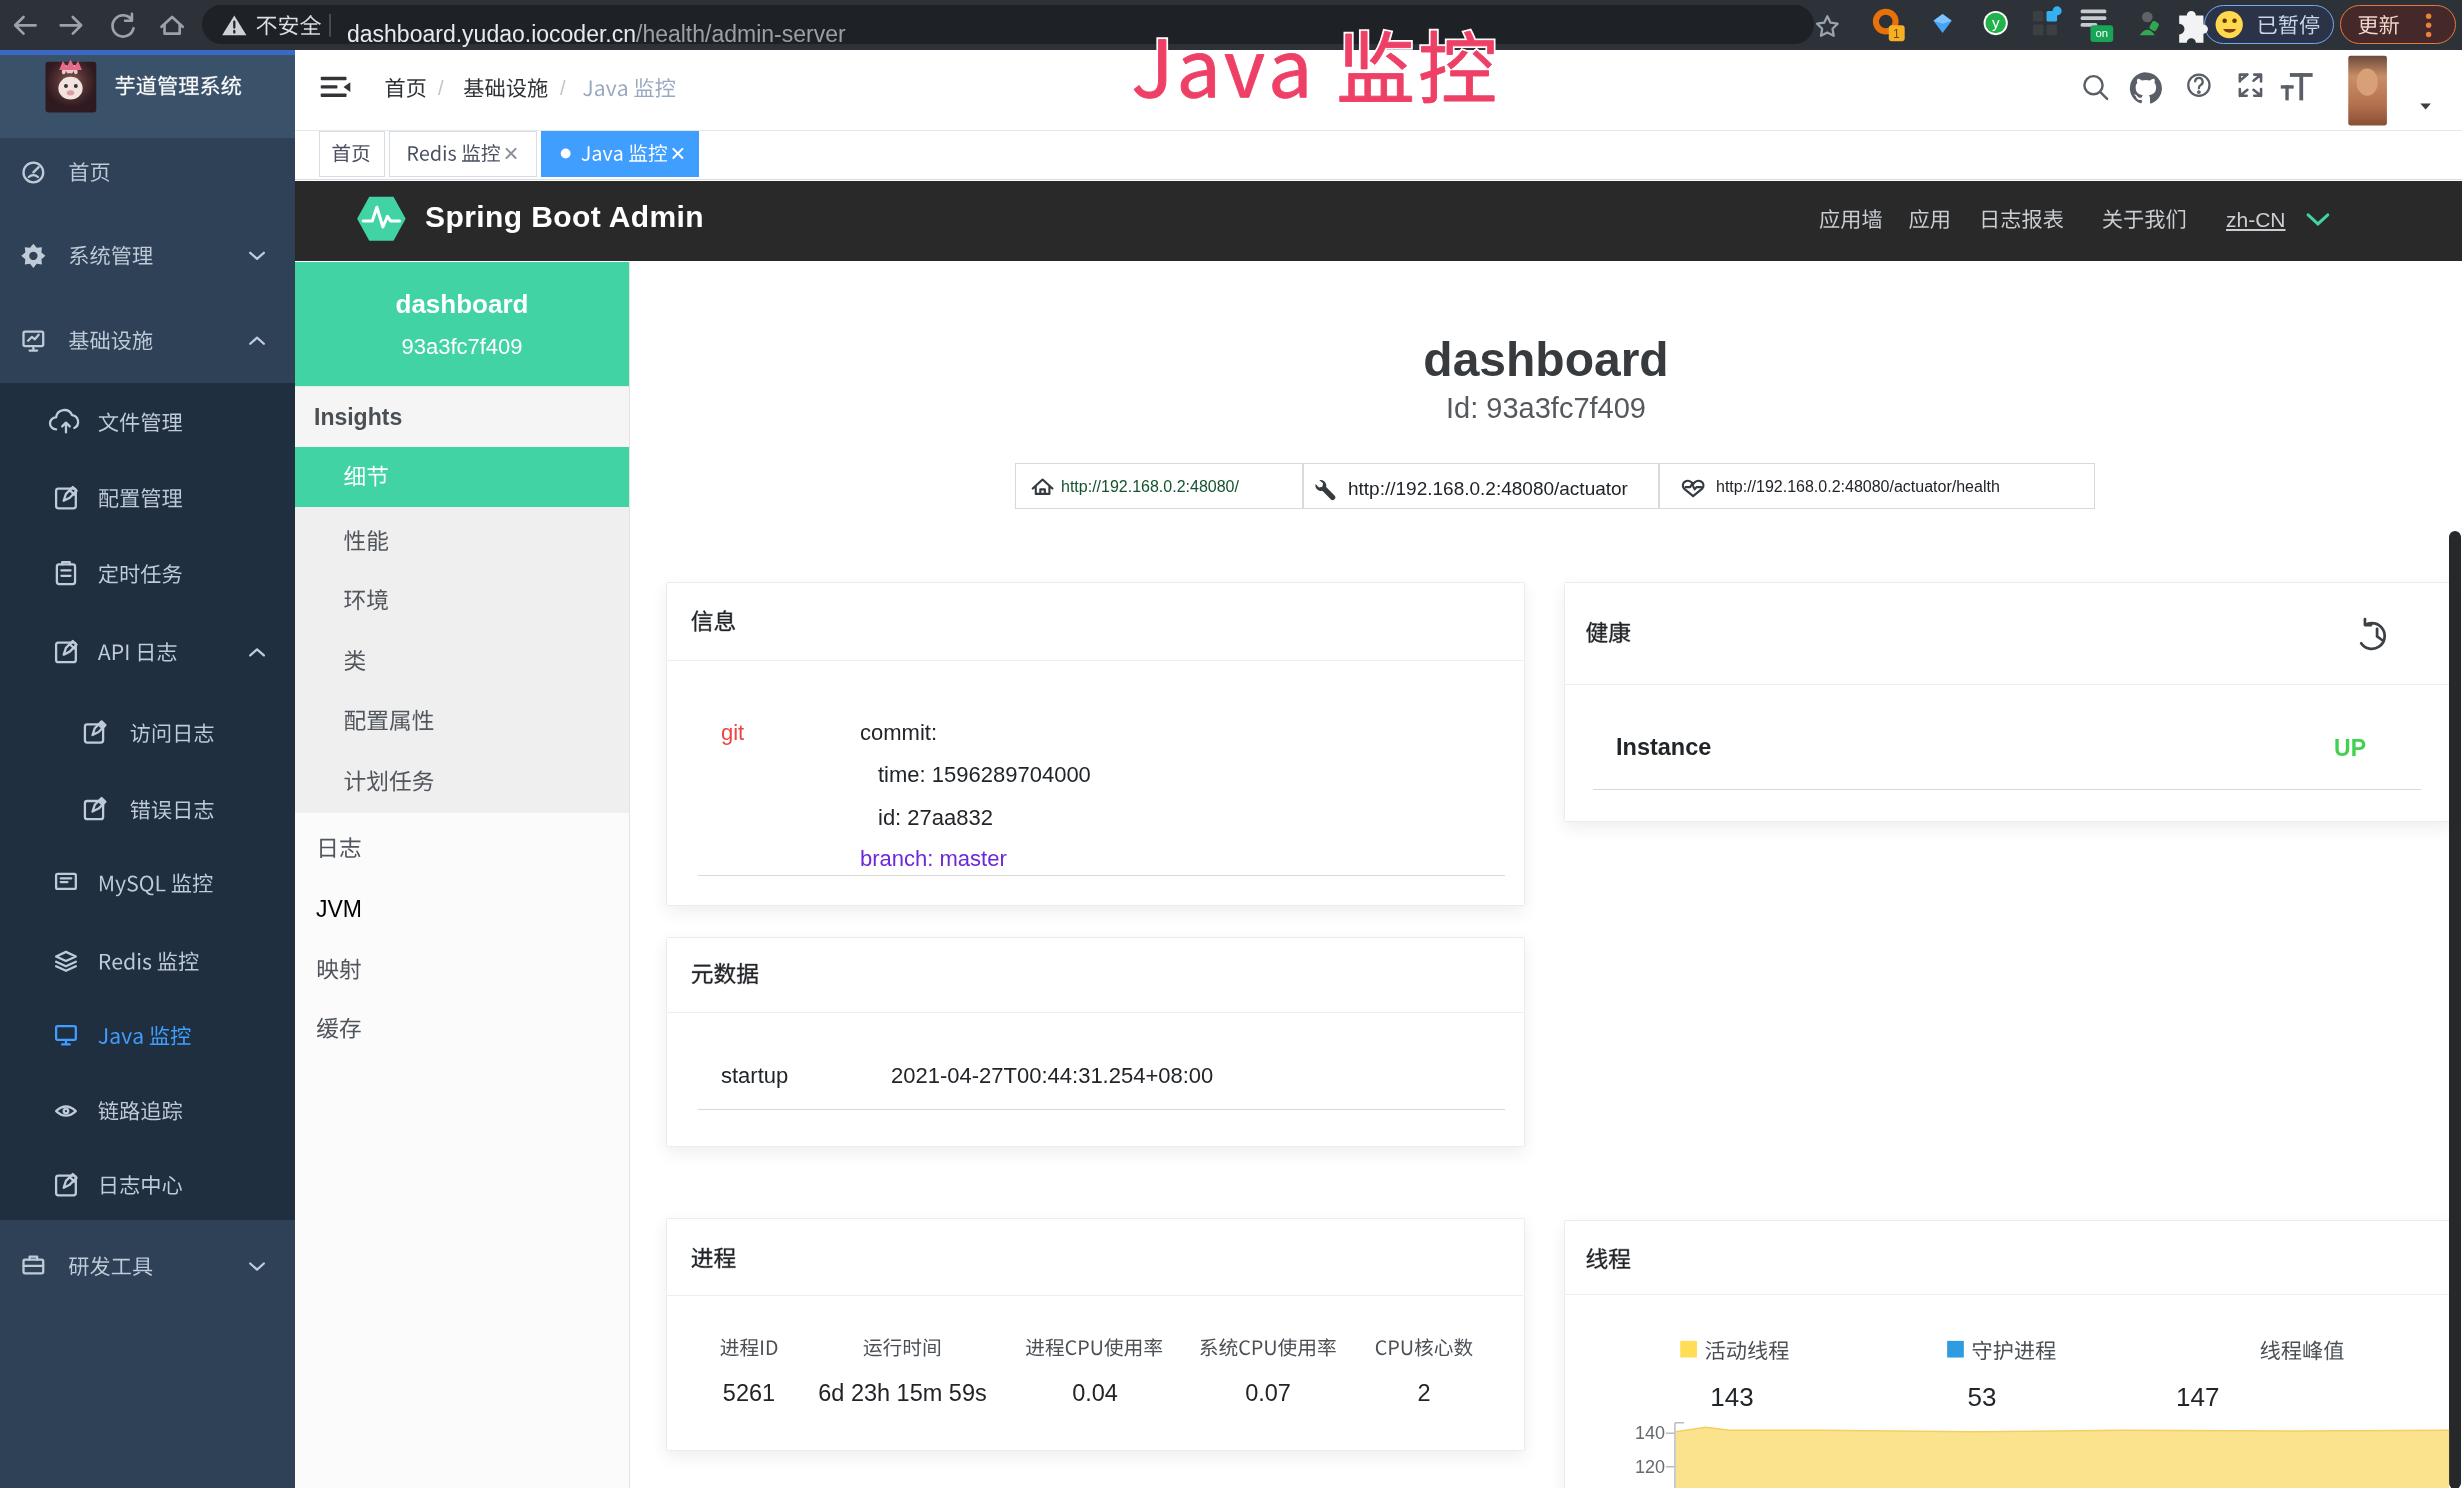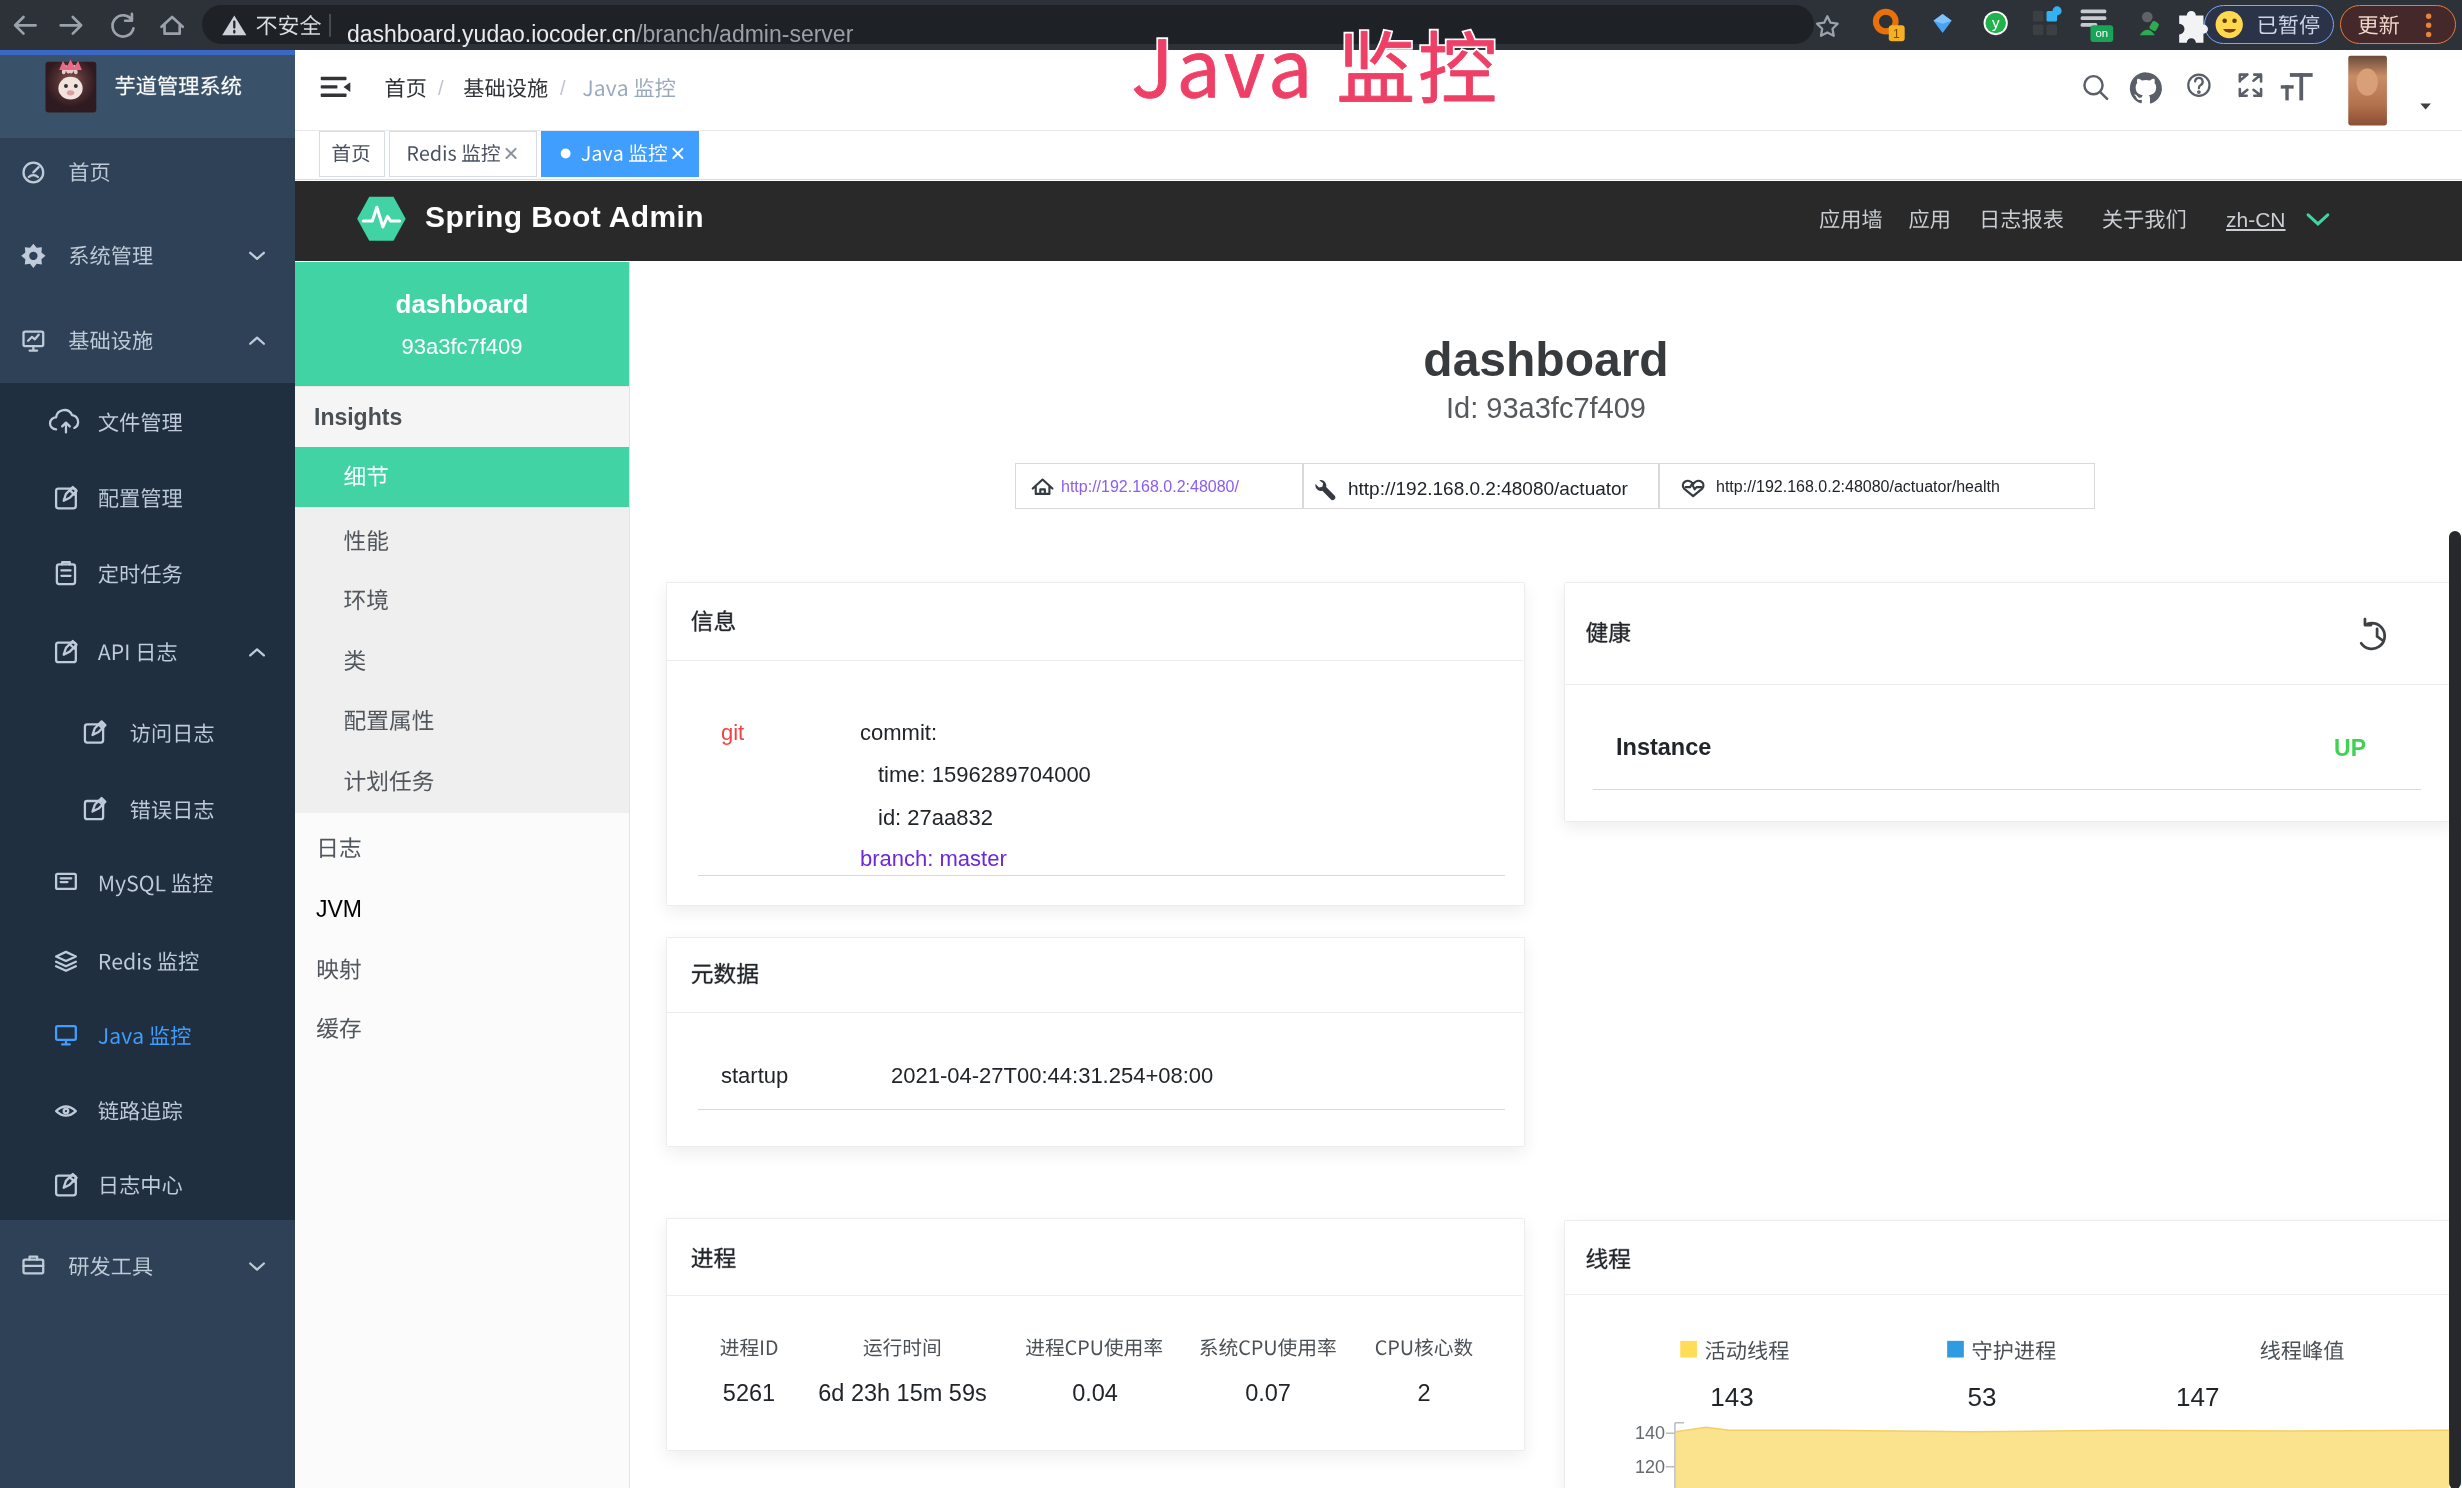--- a/index.html
+++ b/index.html
@@ -1,20 +1,20 @@
 <!DOCTYPE html>
 <html style="font-size:12px"><head><meta charset="utf-8"><style>
 html,body{margin:0;padding:0;width:2462px;height:1489px;overflow:hidden;background:#fff;font-family:"Liberation Sans",sans-serif}
 #ov{position:absolute;left:0;top:0;z-index:50}
 </style></head><body>
 <div style="position:absolute;left:0px;top:0px;width:2462px;height:50px;background:#2d3138;border-bottom:1.5px solid #1b1d21"></div>
 <div style="position:absolute;left:202px;top:5.3px;width:1612px;height:39px;background:#1e2126;border-radius:20px"></div>
 <div style="position:absolute;left:2204px;top:4.6px;width:130px;height:39px;background:#2b3348;border:1.9px solid #79a7f8;border-radius:23px;box-sizing:border-box"></div>
 <div style="position:absolute;left:2340px;top:4.6px;width:116px;height:39px;background:#44282a;border:1.9px solid #e8793a;border-radius:23px;box-sizing:border-box"></div>
-<div style="position:absolute;left:347px;top:20.5px;font-size:23px;color:#e8eaed;font-weight:500;white-space:nowrap;">dashboard.yudao.iocoder.cn<span style="color:#9aa0a6">/branch/admin-server</span></div>
+<div style="position:absolute;left:347px;top:20.5px;font-size:23px;color:#e8eaed;font-weight:500;white-space:nowrap;">dashboard.yudao.iocoder.cn<span style="color:#9aa0a6">/health/admin-server</span></div>
 <div style="position:absolute;left:0px;top:50px;width:295px;height:4.6px;background:#3c68c5"></div>
 <div style="position:absolute;left:0px;top:55px;width:295px;height:1434px;background:#2f4156"></div>
 <div style="position:absolute;left:0px;top:55px;width:295px;height:83px;background:#395169"></div>
 <div style="position:absolute;left:0px;top:383px;width:295px;height:837px;background:#202f40"></div>
 <div style="position:absolute;left:295px;top:50px;width:2167px;height:80px;background:#fff;border-bottom:0.8px solid #e6e8eb"></div>
 <div style="position:absolute;left:438px;top:77px;font-size:20px;color:#c0c4cc;font-weight:400;white-space:nowrap;">/</div>
 <div style="position:absolute;left:560px;top:77px;font-size:20px;color:#c0c4cc;font-weight:400;white-space:nowrap;">/</div>
 <div style="position:absolute;left:319px;top:131px;width:64px;height:44px;background:#fff;border:0.8px solid #d8dce5"></div>
 <div style="position:absolute;left:389px;top:131px;width:146px;height:44px;background:#fff;border:0.8px solid #d8dce5"></div>
 <div style="position:absolute;left:541px;top:131px;width:156px;height:44px;background:#409eff;border:0.8px solid #409eff"></div>
@@ -29,21 +29,21 @@
 <div style="position:absolute;left:295px;top:386px;width:334px;height:61px;background:#f5f5f5;border-top:0.8px solid #e8e8e8;border-bottom:0.8px solid #e8e8e8"></div>
 <div style="position:absolute;left:314px;top:404px;font-size:23px;color:#4a4f54;font-weight:700;white-space:nowrap;">Insights</div>
 <div style="position:absolute;left:295px;top:447px;width:334px;height:60px;background:#42d3a5"></div>
 <div style="position:absolute;left:295px;top:507px;width:334px;height:306px;background:#efefef"></div>
 <div style="position:absolute;left:316px;top:896px;font-size:23px;color:#000000;font-weight:400;white-space:nowrap;">JVM</div>
 <div style="position:absolute;left:1091px;top:332px;width:910px;text-align:center;font-size:48px;color:#373b3e;font-weight:600;white-space:nowrap;">dashboard</div>
 <div style="position:absolute;left:1091px;top:392px;width:910px;text-align:center;font-size:29px;color:#55595d;font-weight:400;white-space:nowrap;">Id: 93a3fc7f409</div>
 <div style="position:absolute;left:1015px;top:463px;width:288px;height:46px;background:#fff;border:0.8px solid #d9d9d9;box-sizing:border-box"></div>
 <div style="position:absolute;left:1303px;top:463px;width:356px;height:46px;background:#fff;border:0.8px solid #d9d9d9;box-sizing:border-box"></div>
 <div style="position:absolute;left:1659px;top:463px;width:436px;height:46px;background:#fff;border:0.8px solid #d9d9d9;box-sizing:border-box"></div>
-<div style="position:absolute;left:1061px;top:478px;font-size:16px;color:#8b5cf6;font-weight:400;white-space:nowrap;text-align:center;">http://192.168.0.2:48080/</div>
+<div style="position:absolute;left:1061px;top:478px;font-size:16px;color:#14532d;font-weight:400;white-space:nowrap;text-align:center;">http://192.168.0.2:48080/</div>
 <div style="position:absolute;left:1348px;top:478px;font-size:19px;color:#212529;font-weight:400;white-space:nowrap;">http://192.168.0.2:48080/actuator</div>
 <div style="position:absolute;left:1716px;top:478px;font-size:16px;color:#212529;font-weight:400;white-space:nowrap;">http://192.168.0.2:48080/actuator/health</div>
 <div style="position:absolute;left:666px;top:582px;width:857px;height:322px;background:#fff;border:0.8px solid #ececec;box-shadow:0 6px 16.7px rgba(0,0,0,.07);border-radius:1.5px"></div>
 <div style="position:absolute;left:666px;top:660px;width:857px;height:0px;border-top:0.8px solid #eee"></div>
 <div style="position:absolute;left:1564px;top:582px;width:886px;height:238px;background:#fff;border:0.8px solid #ececec;box-shadow:0 6px 16.7px rgba(0,0,0,.07);border-radius:1.5px"></div>
 <div style="position:absolute;left:1564px;top:684px;width:886px;height:0px;border-top:0.8px solid #eee"></div>
 <div style="position:absolute;left:666px;top:937px;width:857px;height:208px;background:#fff;border:0.8px solid #ececec;box-shadow:0 6px 16.7px rgba(0,0,0,.07);border-radius:1.5px"></div>
 <div style="position:absolute;left:666px;top:1012px;width:857px;height:0px;border-top:0.8px solid #eee"></div>
 <div style="position:absolute;left:666px;top:1218px;width:857px;height:231px;background:#fff;border:0.8px solid #ececec;box-shadow:0 6px 16.7px rgba(0,0,0,.07);border-radius:1.5px"></div>
 <div style="position:absolute;left:666px;top:1295px;width:857px;height:0px;border-top:0.8px solid #eee"></div>

